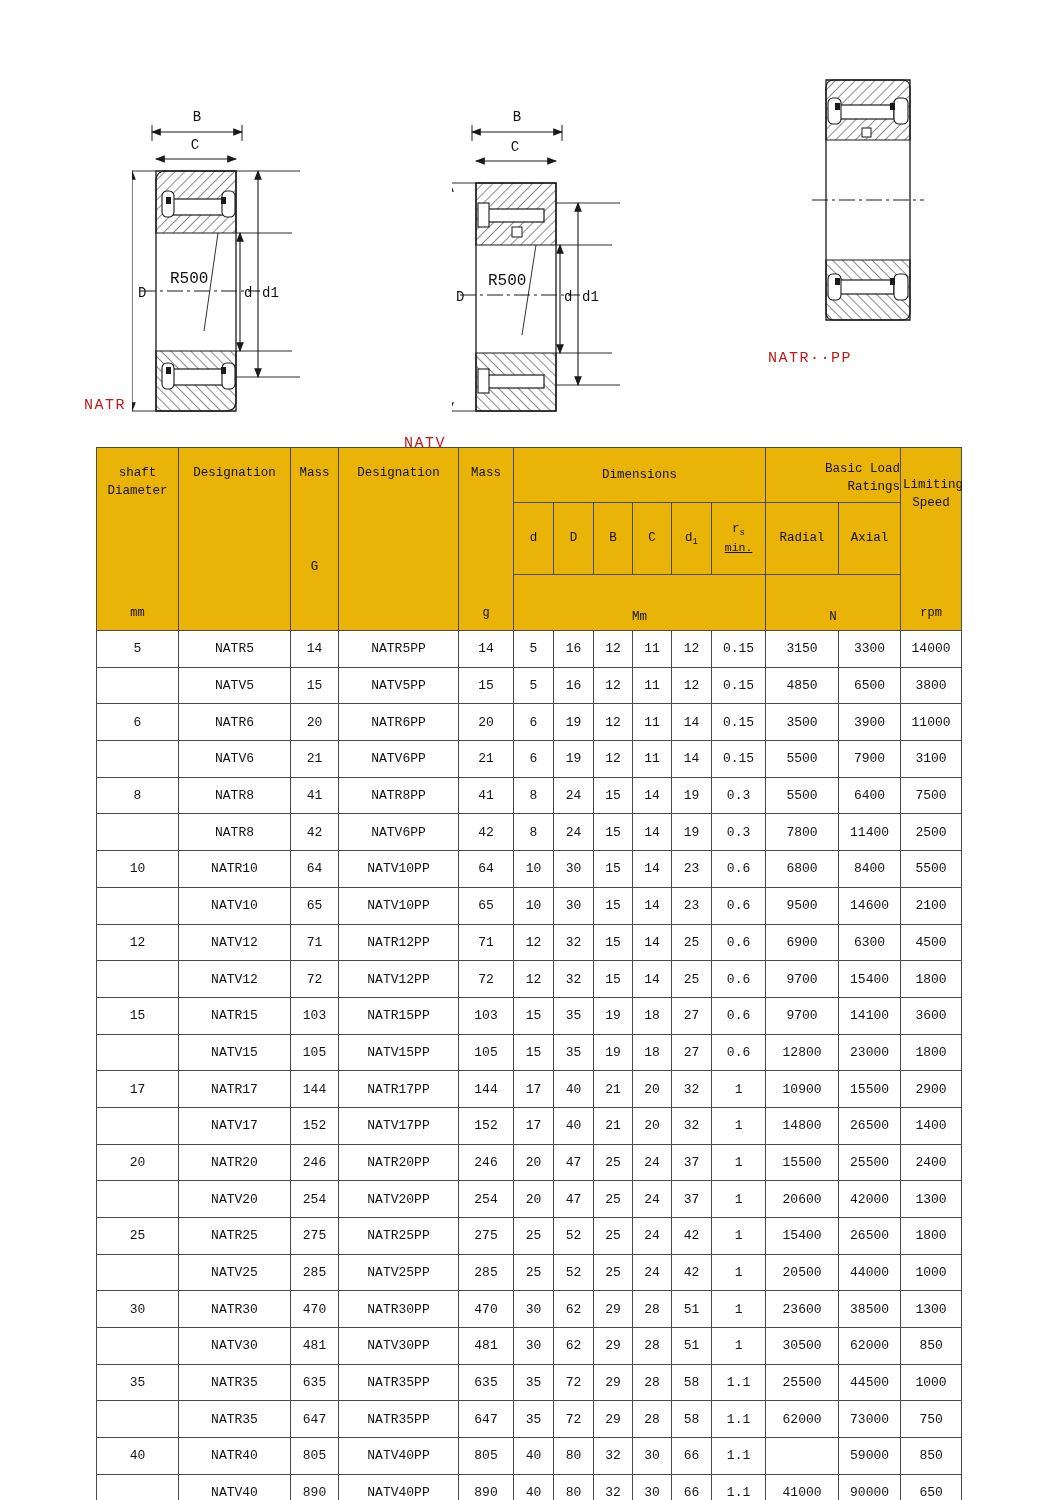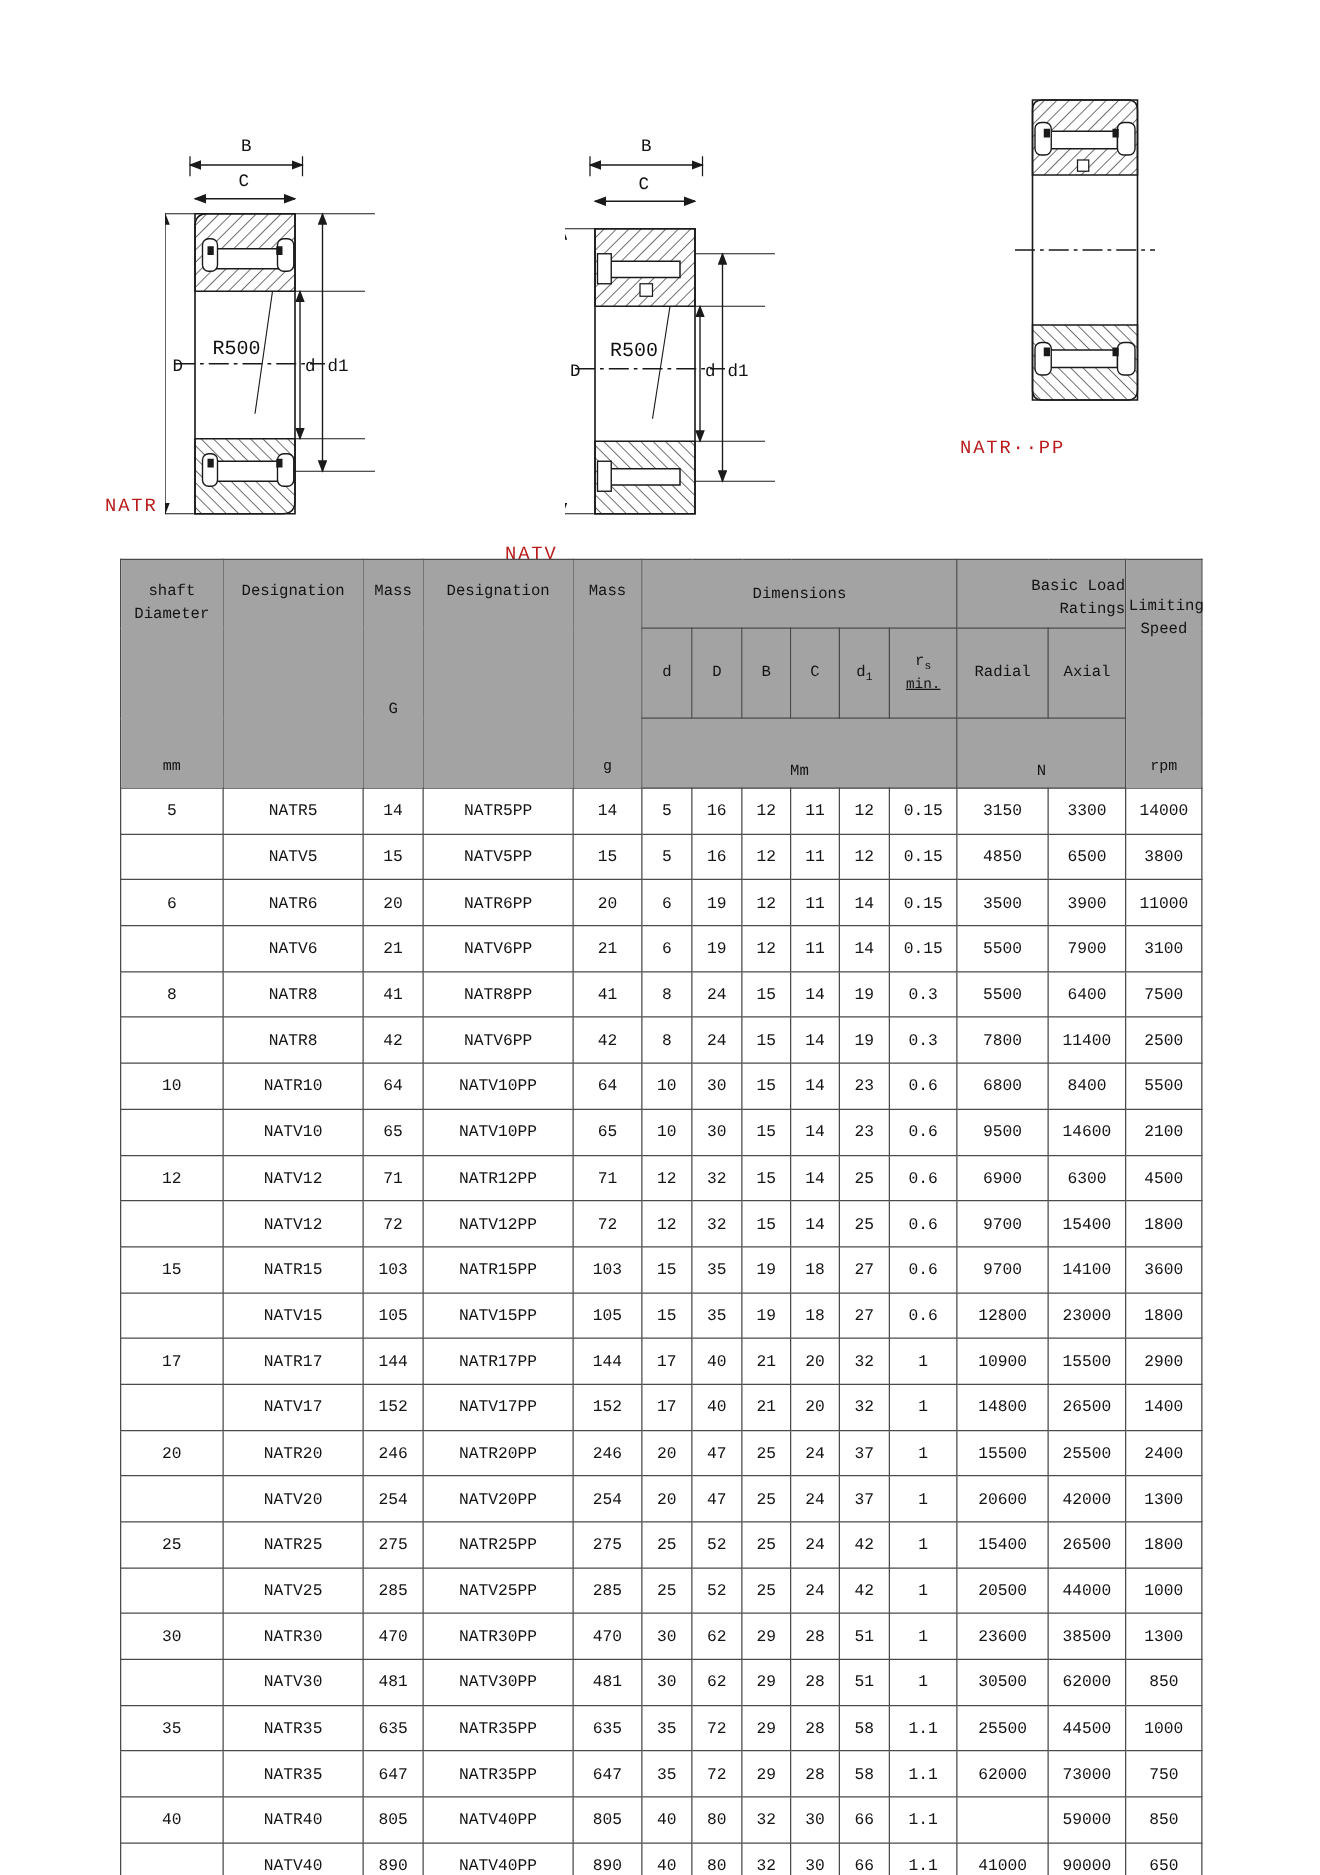--- a/index.html
+++ b/index.html
@@ -47,21 +47,21 @@
   }
   table.spec th, table.spec td {
     border: 1px solid #4a4a4a;
     text-align: center;
     vertical-align: middle;
     font-family: "Liberation Mono", "DejaVu Sans Mono", monospace;
     color: #141414;
     padding: 0;
   }
   table.spec thead th {
-    background: #a3a3a3;
+    background: #eab308;
     font-weight: normal;
     font-size: 12.5px;
     line-height: 1.45;
   }
   table.spec tbody td {
     background: #ffffff;
     font-size: 13px;
     height: 36.7px;
   }
   .hdr-main { height: 55px; }

